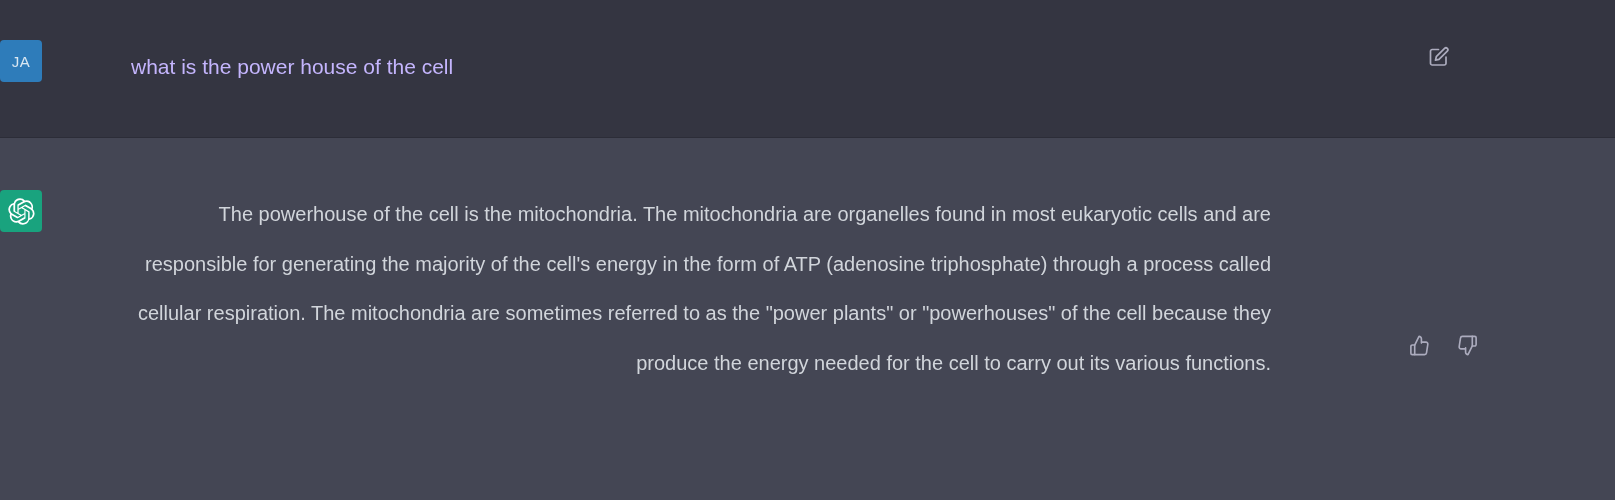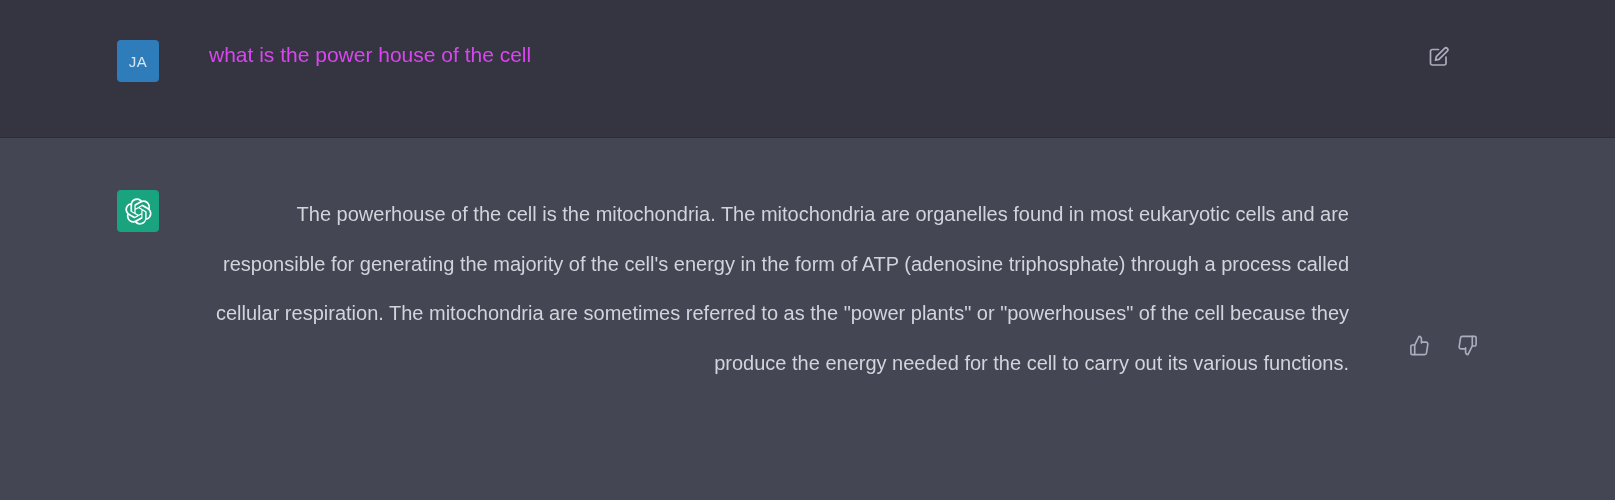--- a/index.html
+++ b/index.html
@@ -38,22 +38,22 @@
 
   .msg-row.assistant {
     background: #444654;
     flex: 1 1 auto;
     align-items: flex-start;
   }
 
   .msg-inner {
     display: flex;
     width: 100%;
-    padding-left: 117px;
     padding-right: 120px;
+    gap: 39px;
   }
 
   .msg-row.user .msg-inner { padding-top: 40px; }
   .msg-row.assistant .msg-inner { padding-top: 190px; text-align: right; }
 
   
   .msg-row.assistant .msg-inner { padding-top: 52px; }
 
   
   .avatar {
@@ -82,25 +82,26 @@
   .avatar.assistant-avatar svg { display: block; }
 
   
   .msg-body {
     margin-left: 50px;
     flex: 1 1 auto;
     min-width: 0;
   }
 
   .user-text {
-    color: #d946ef;
+    color: #c4b5fd;
     font-size: 21px;
     line-height: 26px;
     padding-top: 2px;
     white-space: nowrap;
+    margin-top: 12px;
   }
 
   .assistant-text {
     color: #d1d5db;
     font-size: 20px;
     line-height: 49.5px;
     max-width: 1140px;
   }
 
   .assistant-text p { margin: 0; }

